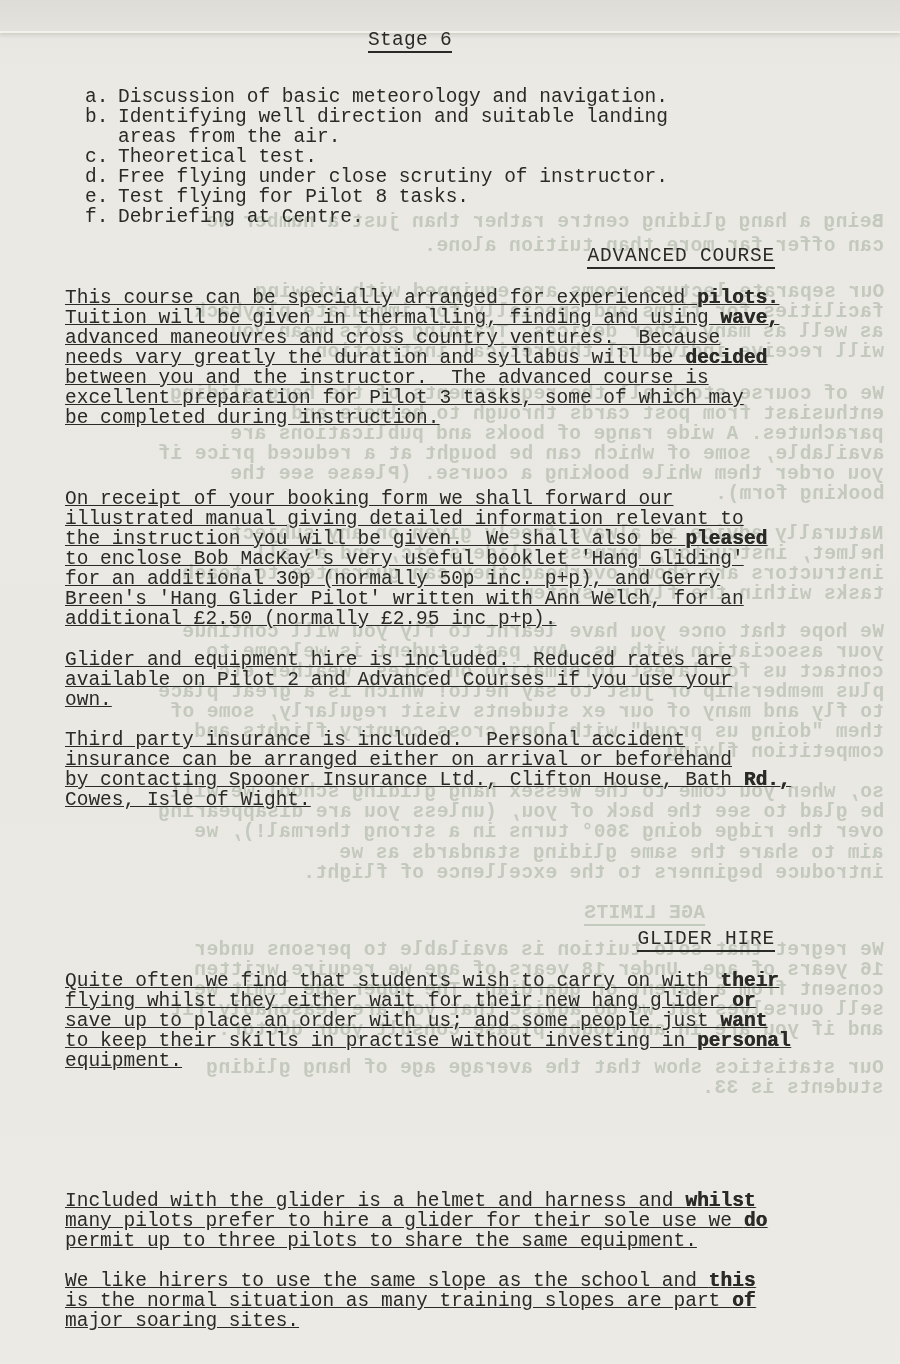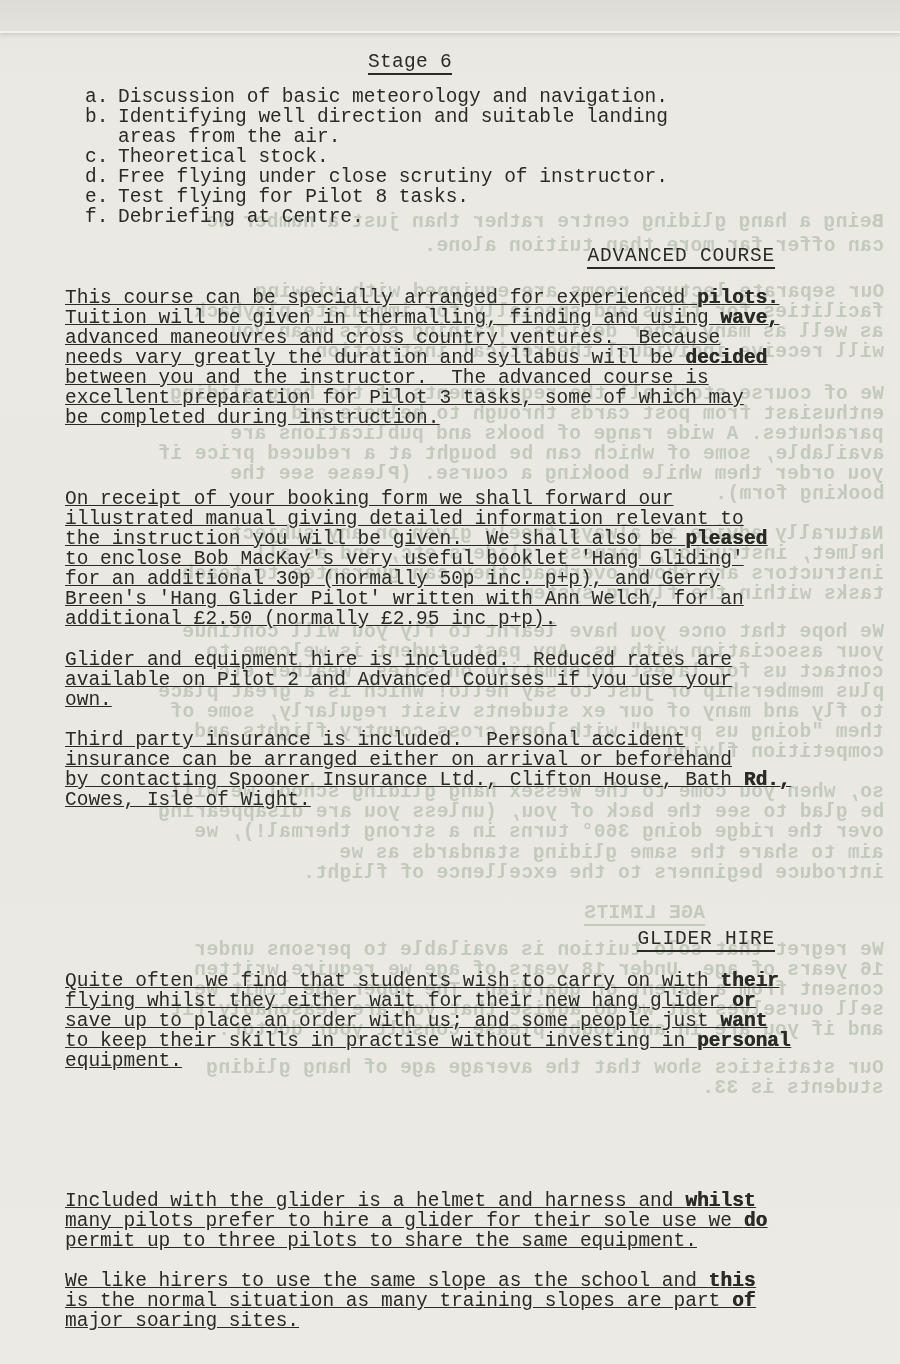--- a/index.html
+++ b/index.html
@@ -74,37 +74,37 @@
       <div class="bleed" style="top: 960px; right: 16px; color: rgb(196, 201, 190);">16 years of age.  Under 18 years of age we require written</div>
       <div class="bleed" style="top: 980px; right: 16px; color: rgb(196, 201, 190);">consent from a parent or guardian.  The upper age limit we</div>
       <div class="bleed" style="top: 1000px; right: 16px; color: rgb(196, 201, 190);">sell ourselves but we do advise that you are reasonably fit</div>
       <div class="bleed" style="top: 1020px; right: 16px; color: rgb(196, 201, 190);">and if you are in any doubt please consult your doctor.</div>
       <div class="bleed" style="top: 1058px; right: 16px; color: rgb(196, 201, 190);">Our statistics show that the average age of hang gliding</div>
       <div class="bleed" style="top: 1078px; right: 16px; color: rgb(196, 201, 190);">students is 33.</div>
     </div>
 
   <div class="content">
 
-    <div class="title-row" style="top:52px">
+    <div class="title-row" style="top:30px">
       <span class="underlined">Stage 6</span>
     </div>
 
     <div class="list">
         <div class="li">
           <span class="li-letter">a.</span>
           <span class="li-text">Discussion of basic meteorology and navigation.</span>
         </div>
         <div class="li">
           <span class="li-letter">b.</span>
           <span class="li-text">Identifying well direction and suitable landing
 areas from the air.</span>
         </div>
         <div class="li">
           <span class="li-letter">c.</span>
-          <span class="li-text">Theoretical stock.</span>
+          <span class="li-text">Theoretical test.</span>
         </div>
         <div class="li">
           <span class="li-letter">d.</span>
           <span class="li-text">Free flying under close scrutiny of instructor.</span>
         </div>
         <div class="li">
           <span class="li-letter">e.</span>
           <span class="li-text">Test flying for Pilot 8 tasks.</span>
         </div>
         <div class="li">

